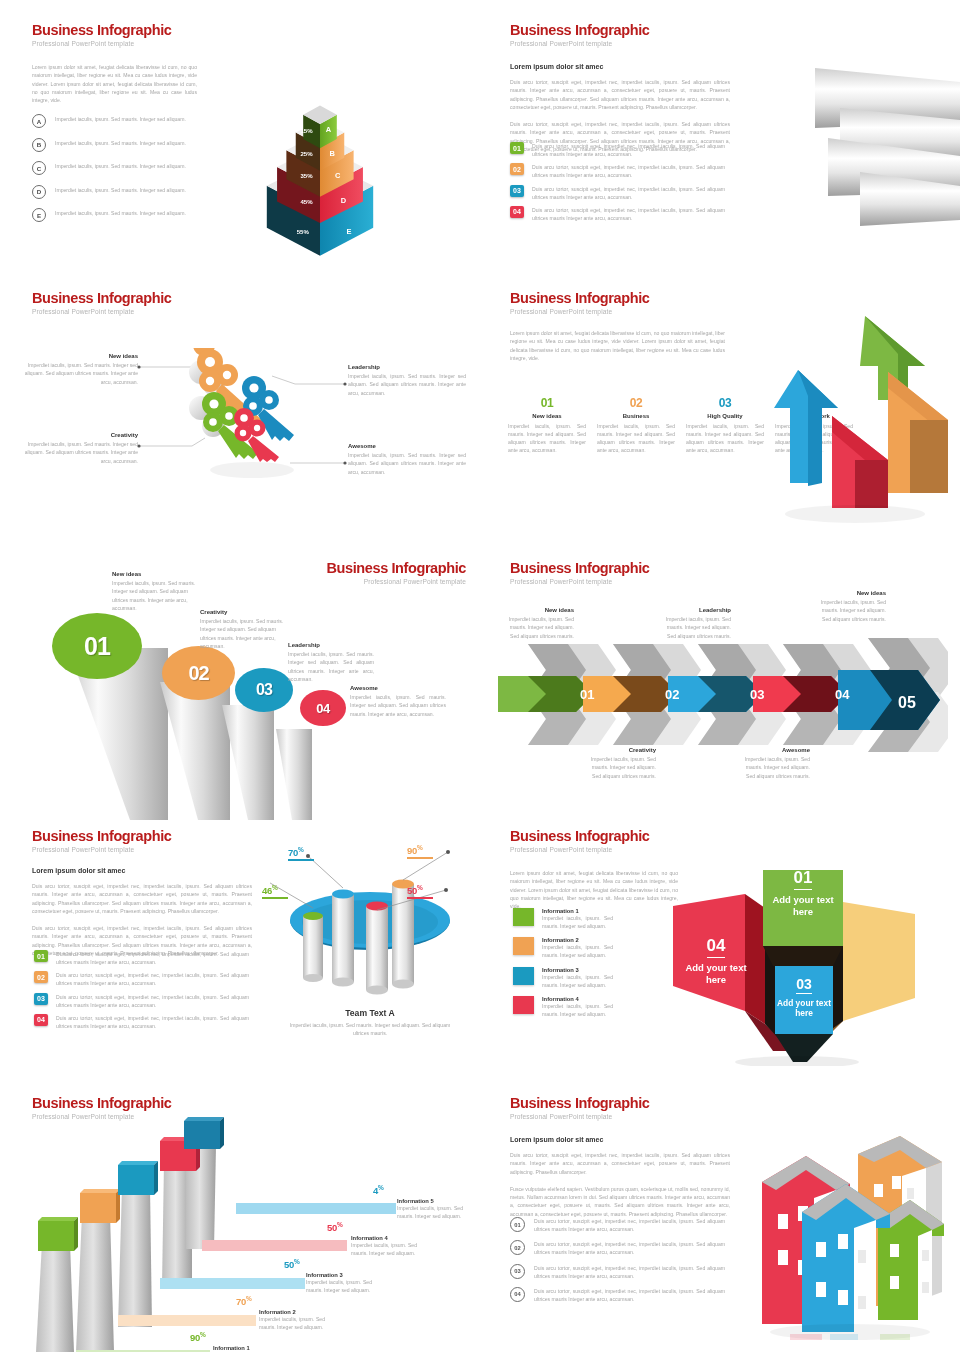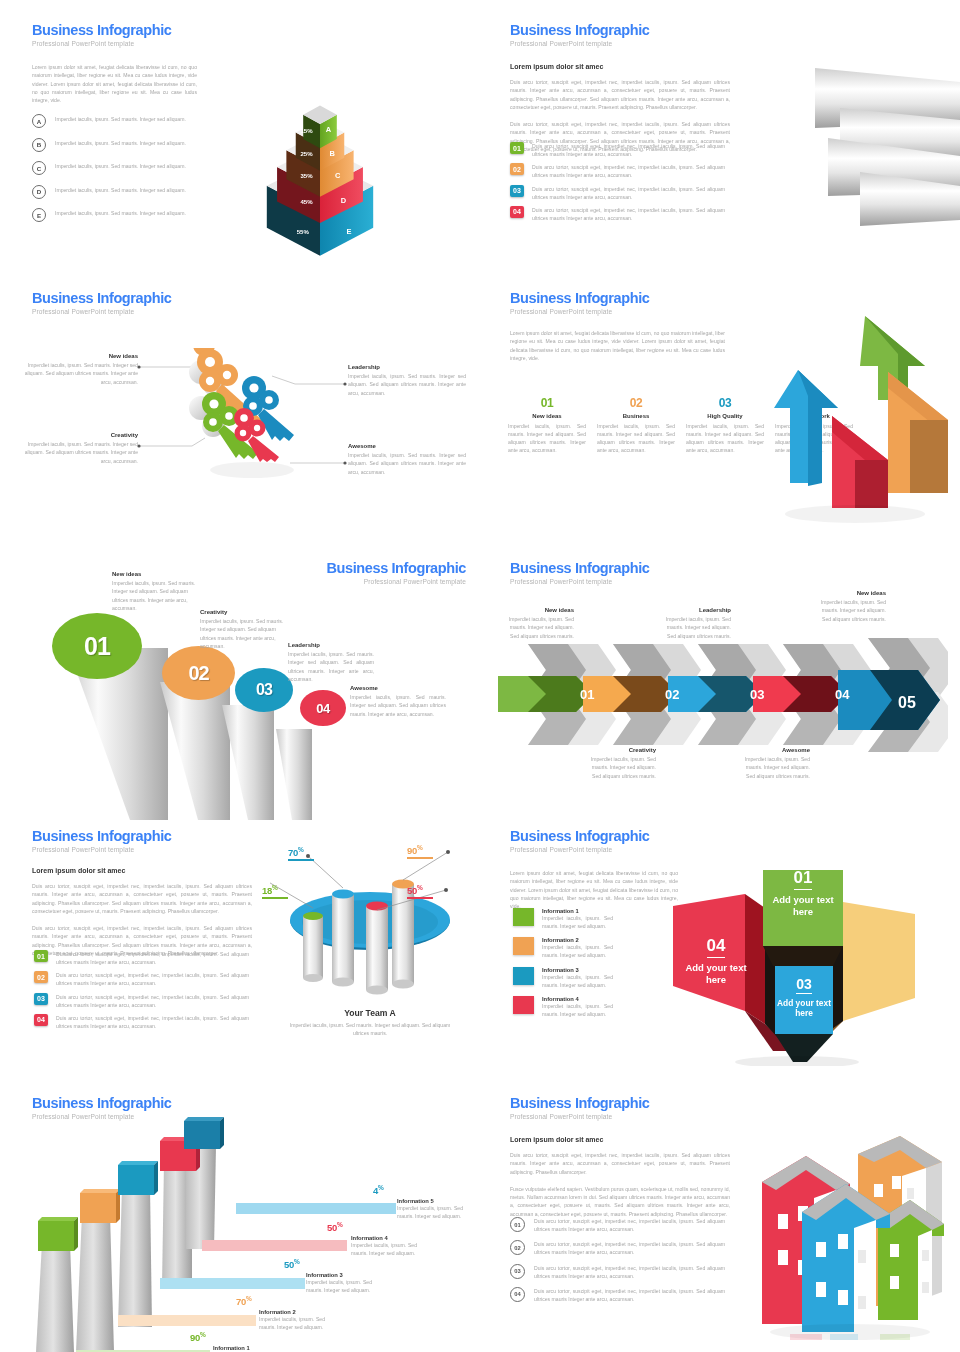--- a/index.html
+++ b/index.html
@@ -8,21 +8,21 @@
     background: #ffffff;
     font-family: "Liberation Sans", sans-serif;
     color: #4a4a4a;
     overflow: hidden;
   }
   .sheet { position: relative; width: 960px; height: 1352px; background:#fff; }
   .panel { position: absolute; width: 480px; overflow: hidden; }
 
   
   .title {
-    font-size: 14.5px; font-weight: bold; color: #3b82f6;
+    font-size: 14.5px; font-weight: bold; color: #b91c1c;
     letter-spacing: -0.4px;
   }
   .subtitle { font-size: 6.6px; color: #b4b4b4; margin-top: 2px; letter-spacing: .1px;}
   .title.right { text-align: right; }
 
   .lead { font-size: 7px; font-weight: bold; color: #333; }
   .body-txt {
     font-size: 5.1px; line-height: 1.62; color: #a6a6a6; text-align: justify;
   }
 
@@ -572,30 +572,30 @@
 
   <div style="position:absolute;left:288px;top:28px">
     <div class="pcts" style="color:#1B9AC0"><span>70</span><sup>%</sup></div>
     <div style="height:2px;width:26px;background:#1B9AC0;margin-top:1px"></div>
   </div>
   <div style="position:absolute;left:407px;top:26px">
     <div class="pcts" style="color:#F0A253"><span>90</span><sup>%</sup></div>
     <div style="height:2px;width:26px;background:#F0A253;margin-top:1px"></div>
   </div>
   <div style="position:absolute;left:262px;top:66px">
-    <div class="pcts" style="color:#76B72A"><span>18</span><sup>%</sup></div>
+    <div class="pcts" style="color:#76B72A"><span>46</span><sup>%</sup></div>
     <div style="height:2px;width:26px;background:#76B72A;margin-top:1px"></div>
   </div>
   <div style="position:absolute;left:407px;top:66px">
     <div class="pcts" style="color:#E8384F"><span>50</span><sup>%</sup></div>
     <div style="height:2px;width:26px;background:#E8384F;margin-top:1px"></div>
   </div>
 
   <div style="position:absolute;left:285px;top:190px;width:170px;text-align:center">
-    <div style="font-size:8.6px;font-weight:bold;color:#333">Your Team A</div>
+    <div style="font-size:8.6px;font-weight:bold;color:#333">Team Text A</div>
     <div class="lbl-b" style="margin-top:3px">Imperdiet iaculis, ipsum. Sed mauris. Integer sed aliquam. Sed aliquam ultrices mauris.</div>
   </div>
 </div>
 
 <div class="panel" style="left:480px;top:818px;height:270px">
   <div style="position:absolute;left:30px;top:10px;width:200px">
     <div class="title">Business Infographic</div>
     <div class="subtitle">Professional PowerPoint template</div>
     <div class="body-txt" style="margin-top:16px;width:168px">Lorem ipsum dolor sit amet, feugiat delicata liberavisse id cum, no quo maiorum intellegat, liber regione eu sit. Mea cu case ludus integre, vide viderer. Lorem ipsum dolor sit amet, feugiat delicata liberavisse id cum, no quo maiorum intellegat, liber regione eu sit. Mea cu case ludus integre, vide.</div>
   </div>

